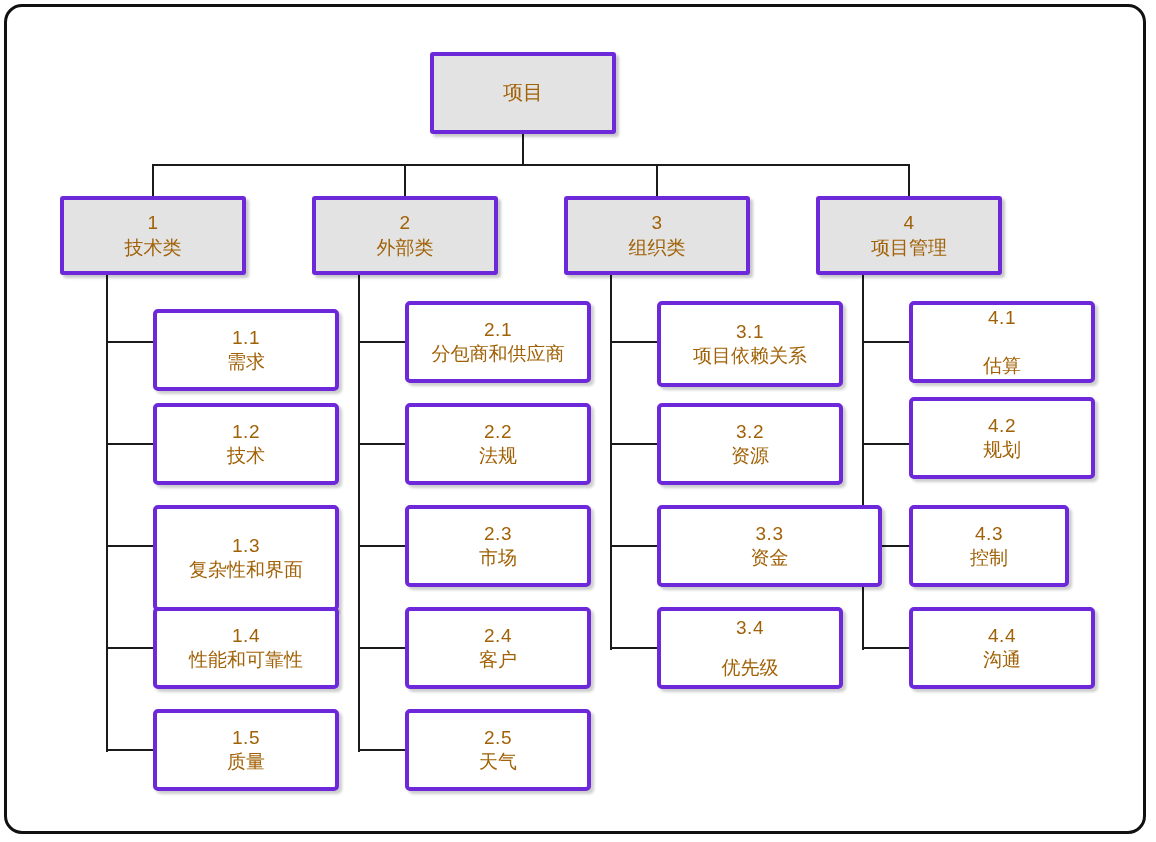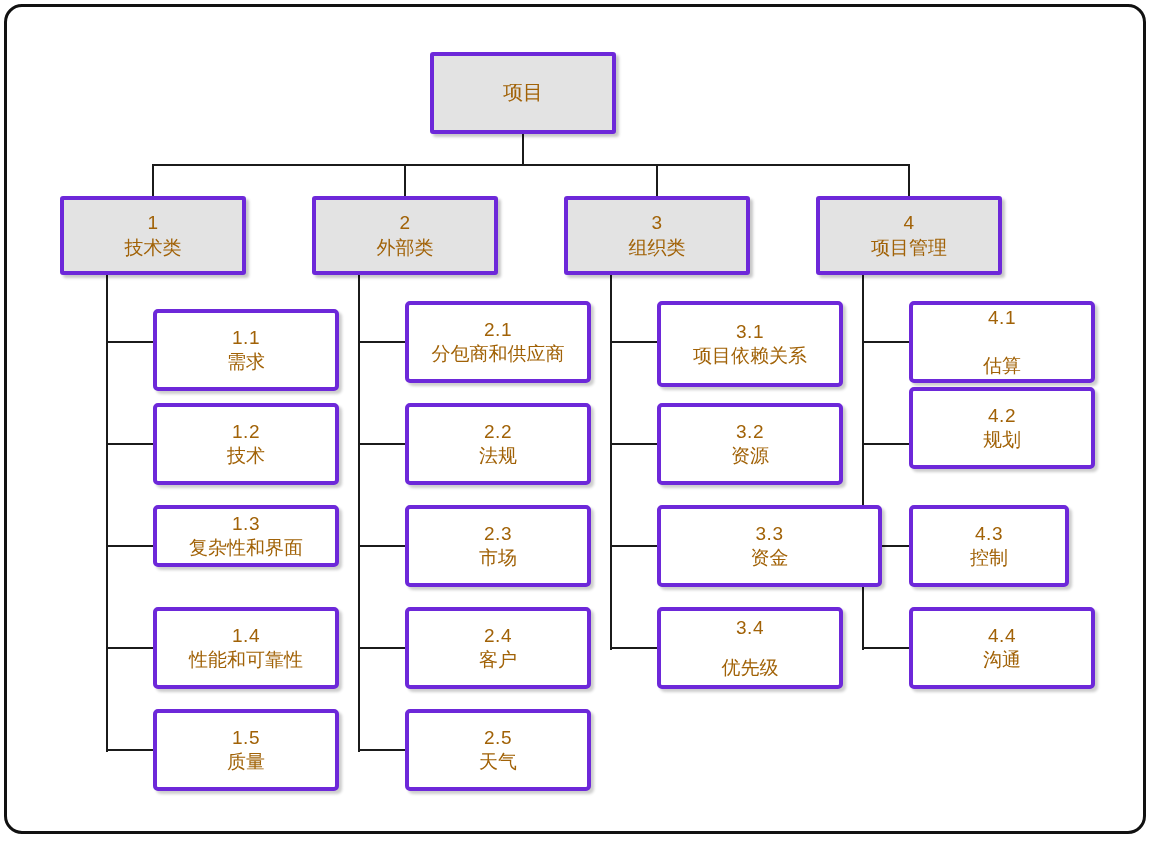--- a/index.html
+++ b/index.html
@@ -115,21 +115,21 @@
       <div class="node leaf" style="left: 153px; top: 301px; width: 186px; height: 82px; margin-top: 8px;">
         <div class="num">1.1</div>
         <div class="label">需求</div>
       </div>
       <div class="conn h" style="left: 106px; top: 443px; width: 48px;"></div>
       <div class="node leaf" style="left: 153px; top: 403px; width: 186px; height: 82px;">
         <div class="num">1.2</div>
         <div class="label">技术</div>
       </div>
       <div class="conn h" style="left: 106px; top: 545px; width: 48px;"></div>
-      <div class="node leaf" style="left: 153px; top: 505px; width: 186px; height: 62px;">
+      <div class="node leaf" style="left: 153px; top: 505px; width: 186px; height: 106px;">
         <div class="num">1.3</div>
         <div class="label">复杂性和界面</div>
       </div>
       <div class="conn h" style="left: 106px; top: 647px; width: 48px;"></div>
       <div class="node leaf" style="left: 153px; top: 607px; width: 186px; height: 82px;">
         <div class="num">1.4</div>
         <div class="label">性能和可靠性</div>
       </div>
       <div class="conn h" style="left: 106px; top: 749px; width: 48px;"></div>
       <div class="node leaf" style="left: 153px; top: 709px; width: 186px; height: 82px;">
@@ -198,21 +198,21 @@
         <div class="num">4</div>
         <div class="label">项目管理</div>
       </div>
       <div class="conn v" style="left: 862px; top: 275px; height: 375px;"></div>
       <div class="conn h" style="left: 862px; top: 341px; width: 48px;"></div>
       <div class="node leaf" style="left: 909px; top: 301px; width: 186px; height: 82px; gap: 24px;">
         <div class="num">4.1</div>
         <div class="label">估算</div>
       </div>
       <div class="conn h" style="left: 862px; top: 443px; width: 48px;"></div>
-      <div class="node leaf" style="left: 909px; top: 387px; width: 186px; height: 82px;">
+      <div class="node leaf" style="left: 909px; top: 397px; width: 186px; height: 82px;">
         <div class="num">4.2</div>
         <div class="label">规划</div>
       </div>
       <div class="conn h" style="left: 862px; top: 545px; width: 48px;"></div>
       <div class="node leaf" style="left: 909px; top: 505px; width: 160px; height: 82px;">
         <div class="num">4.3</div>
         <div class="label">控制</div>
       </div>
       <div class="conn h" style="left: 862px; top: 647px; width: 48px;"></div>
       <div class="node leaf" style="left: 909px; top: 607px; width: 186px; height: 82px;">

